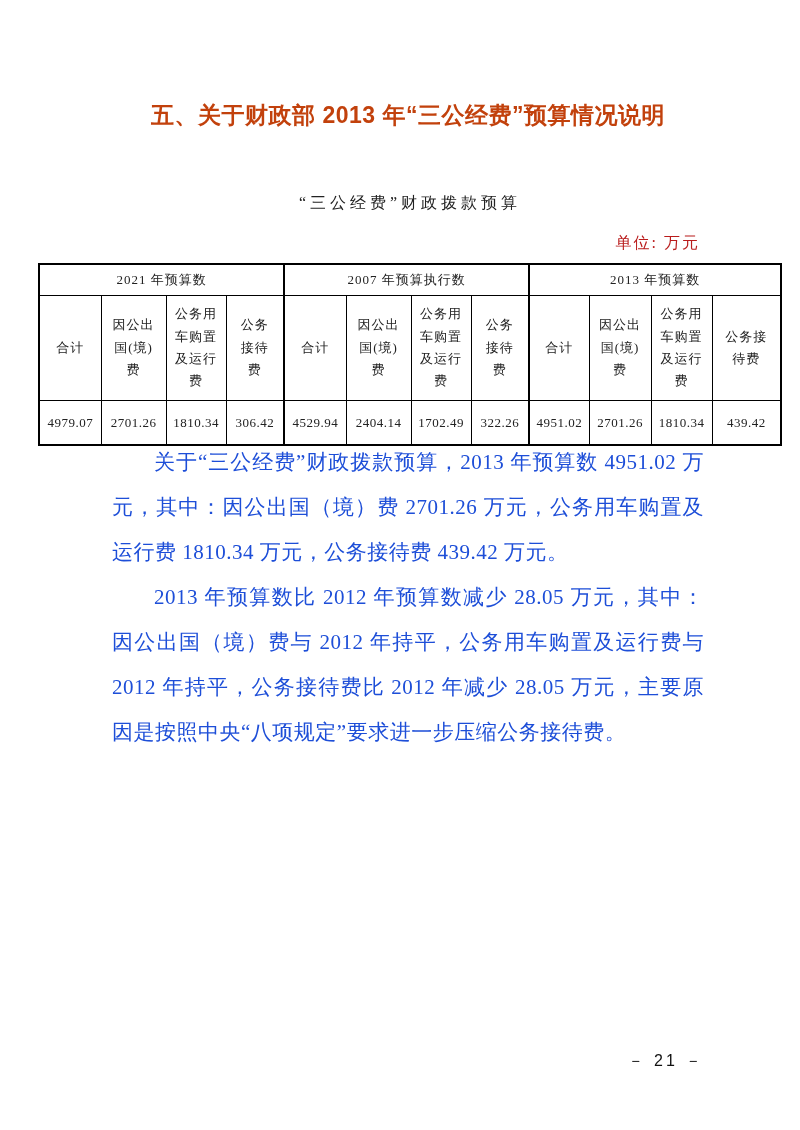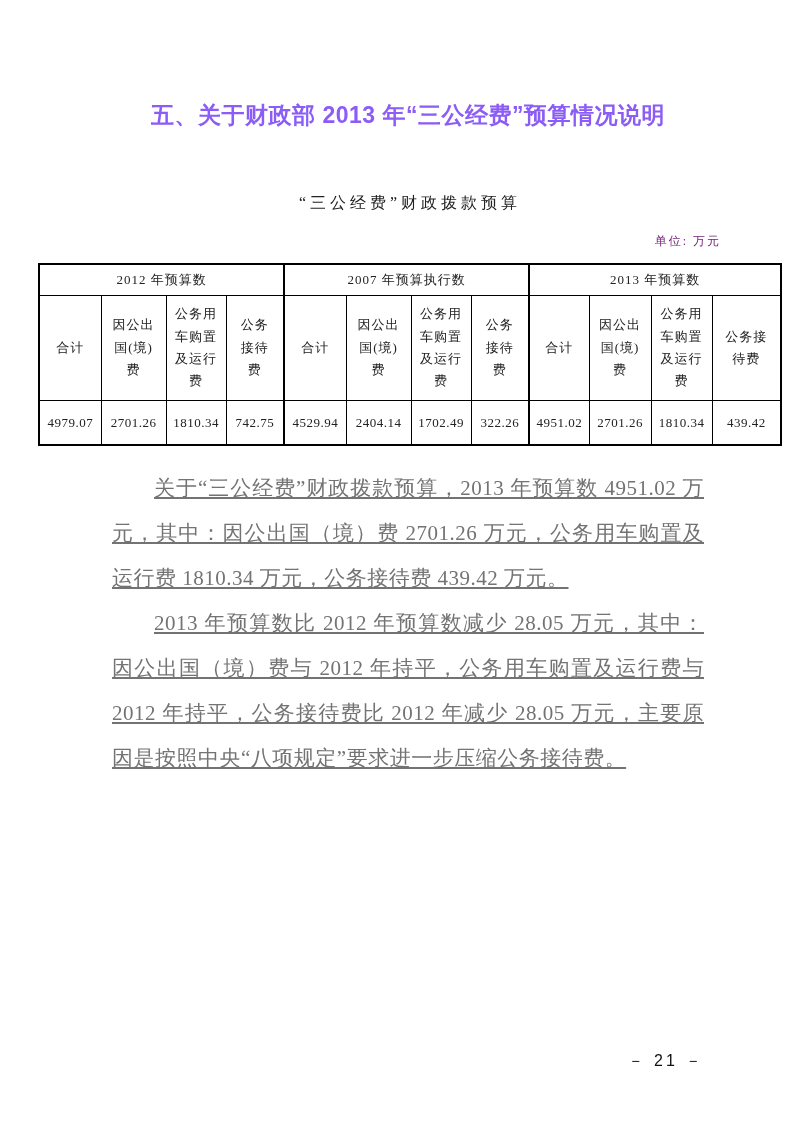--- a/index.html
+++ b/index.html
@@ -17,41 +17,41 @@
     position: absolute;
     top: 100px;
     left: 100px;
     width: 616px;
     margin: 0;
     text-align: center;
     font-family: "Liberation Sans", sans-serif;
     font-weight: bold;
     font-size: 23px;
     letter-spacing: 0.5px;
-    color: #8b5cf6;
+    color: #c2410c;
   }
   .caption {
     position: absolute;
     top: 193px;
     left: 112px;
     width: 596px;
     text-align: center;
     font-size: 16px;
     letter-spacing: 4px;
     color: #222;
   }
   .unit {
     position: absolute;
     top: 233px;
-    left: 125px;
+    left: 104px;
     width: 596px;
     text-align: right;
-    font-size: 12px;
+    font-size: 16px;
     letter-spacing: 2px;
-    color: #701a75;
+    color: #b91c1c;
   }
   table.budget-table {
     position: absolute;
     top: 263px;
     left: 38px;
     width: 742px;
     border-collapse: collapse;
     table-layout: fixed;
     border: 2px solid #000;
     font-size: 13px;
@@ -77,29 +77,28 @@
   }
   table.budget-table .data-row td {
     height: 43px;
     padding: 0 2px;
     letter-spacing: 0.5px;
     margin-left: 48px;
   }
   table.budget-table td.group-start { border-left-width: 2px; }
   .body-text {
     position: absolute;
-    top: 466px;
+    top: 440px;
     left: 112px;
     width: 592px;
     font-size: 21px;
     line-height: 45px;
     text-align: justify;
     letter-spacing: 0.5px;
-    color: #737373;
-    text-decoration: underline;
+    color: #1d4ed8;
   }
   .body-text p {
     margin: 0;
     text-indent: 2em;
   }
   .pageno {
     position: absolute;
     top: 1051px;
     left: 606px;
     width: 120px;
@@ -131,21 +130,21 @@
         <col style="width:65px">
         <col style="width:60px">
         <col style="width:58px">
       <col style="width:60px">
         <col style="width:62px">
         <col style="width:61px">
         <col style="width:69px">
     </colgroup>
     <tbody>
       <tr class="group-row">
-        <td colspan="4">2012 年预算数</td>
+        <td colspan="4">2021 年预算数</td>
         <td colspan="4">2007 年预算执行数</td>
         <td colspan="4">2013 年预算数</td>
       </tr>
       <tr class="head-row">
         <td class="group-start">合计</td>
         <td>因公出国(境)费</td>
         <td>公务用车购置及运行费</td>
         <td>公务接待费</td>
         <td class="group-start">合计</td>
         <td>因公出国(境)费</td>
@@ -153,21 +152,21 @@
         <td>公务接待费</td>
         <td class="group-start">合计</td>
         <td>因公出国(境)费</td>
         <td>公务用车购置及运行费</td>
         <td>公务接待费</td>
       </tr>
       <tr class="data-row">
         <td class="group-start">4979.07</td>
         <td>2701.26</td>
         <td>1810.34</td>
-        <td>742.75</td>
+        <td>306.42</td>
         <td class="group-start">4529.94</td>
         <td>2404.14</td>
         <td>1702.49</td>
         <td>322.26</td>
         <td class="group-start">4951.02</td>
         <td>2701.26</td>
         <td>1810.34</td>
         <td>439.42</td>
       </tr>
     </tbody>

